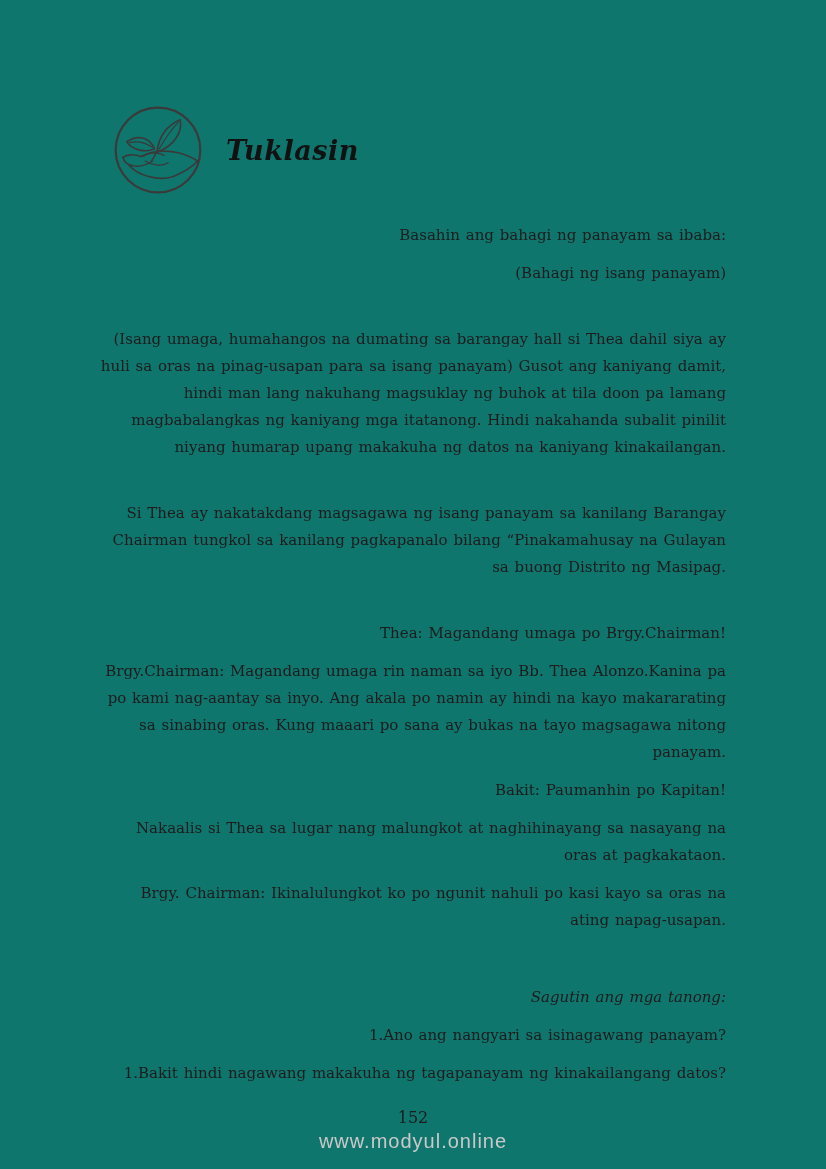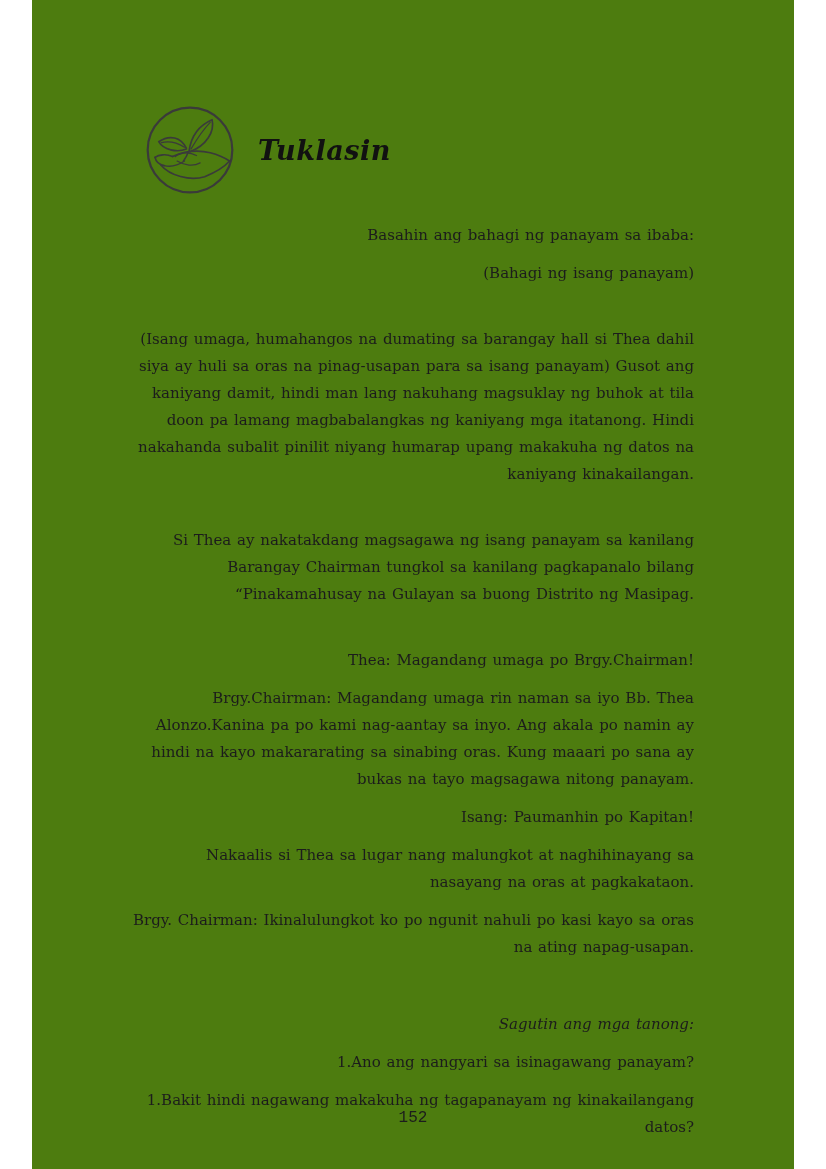--- a/index.html
+++ b/index.html
@@ -3,24 +3,24 @@
 <meta charset="utf-8">
 <style>
   * { margin: 0; padding: 0; box-sizing: border-box; }
   html, body { background: #ffffff; }
   body {
     font-family: "DejaVu Serif", "Liberation Serif", serif;
     color: #1c1c1c;
   }
   .page {
     position: relative;
-    width: 762px;
+    width: 826px;
     height: 1169px;
     margin: 0 auto;
-    background: #4d7c0f;
+    background: #0f766e;
     overflow: hidden;
   }
   .content {
     padding: 104px 100px 0 100px;
   }
   .header-row {
     display: flex;
     align-items: center;
     margin-left: 12px;
     margin-bottom: 26px;
@@ -50,21 +50,20 @@
   .gap { margin-top: 39px !important; }
   .gap-lg { margin-top: 50px !important; font-style: italic; }
   .page-num {
     position: absolute;
     left: 0;
     right: 0;
     bottom: 42px;
     text-align: center;
     font-size: 16px;
     color: #1c1c1c;
-    font-family: Liberation Mono, monospace;
   }
   .watermark {
     position: absolute;
     left: 0;
     right: 0;
     bottom: 16px;
     text-align: center;
     font-family: "Liberation Sans", "DejaVu Sans", sans-serif;
     font-size: 20px;
     letter-spacing: 1px;
@@ -111,27 +110,28 @@
     <div class="body-text">
       <p>Basahin ang bahagi ng panayam sa ibaba:</p>
       <p>(Bahagi ng isang panayam)</p>
 
       <p class="just gap">(Isang umaga, humahangos na dumating sa barangay hall si Thea dahil siya ay huli sa oras na pinag-usapan para sa isang panayam) Gusot ang kaniyang damit, hindi man lang nakuhang magsuklay ng buhok at tila doon pa lamang magbabalangkas ng kaniyang mga itatanong. Hindi nakahanda subalit pinilit niyang humarap upang makakuha ng datos na kaniyang kinakailangan.</p>
 
       <p class="just gap">Si Thea ay nakatakdang magsagawa ng isang panayam sa kanilang Barangay Chairman tungkol sa kanilang pagkapanalo bilang “Pinakamahusay na Gulayan sa buong Distrito ng Masipag.</p>
 
       <p class="gap">Thea: Magandang umaga po Brgy.Chairman!</p>
       <p class="just">Brgy.Chairman: Magandang umaga rin naman sa iyo Bb. Thea Alonzo.Kanina pa po kami nag-aantay sa inyo. Ang akala po namin ay hindi na kayo makararating sa sinabing oras. Kung maaari po sana ay bukas na tayo magsagawa nitong panayam.</p>
-      <p>Isang: Paumanhin po Kapitan!</p>
+      <p>Bakit: Paumanhin po Kapitan!</p>
       <p class="just">Nakaalis si Thea sa lugar nang malungkot at naghihinayang sa nasayang na oras at pagkakataon.</p>
 
       <p class="just">Brgy. Chairman: Ikinalulungkot ko po ngunit nahuli po kasi kayo sa oras na ating napag-usapan.</p>
 
       <p class="gap-lg">Sagutin ang mga tanong:</p>
       <p>1.Ano ang nangyari sa isinagawang panayam?</p>
       <p>1.Bakit hindi nagawang makakuha ng tagapanayam ng kinakailangang datos?</p>
     </div>
 
   </div>
 
   <div class="page-num">152</div>
+  <div class="watermark">www.modyul.online</div>
 
 </div>
 
 </body></html>

